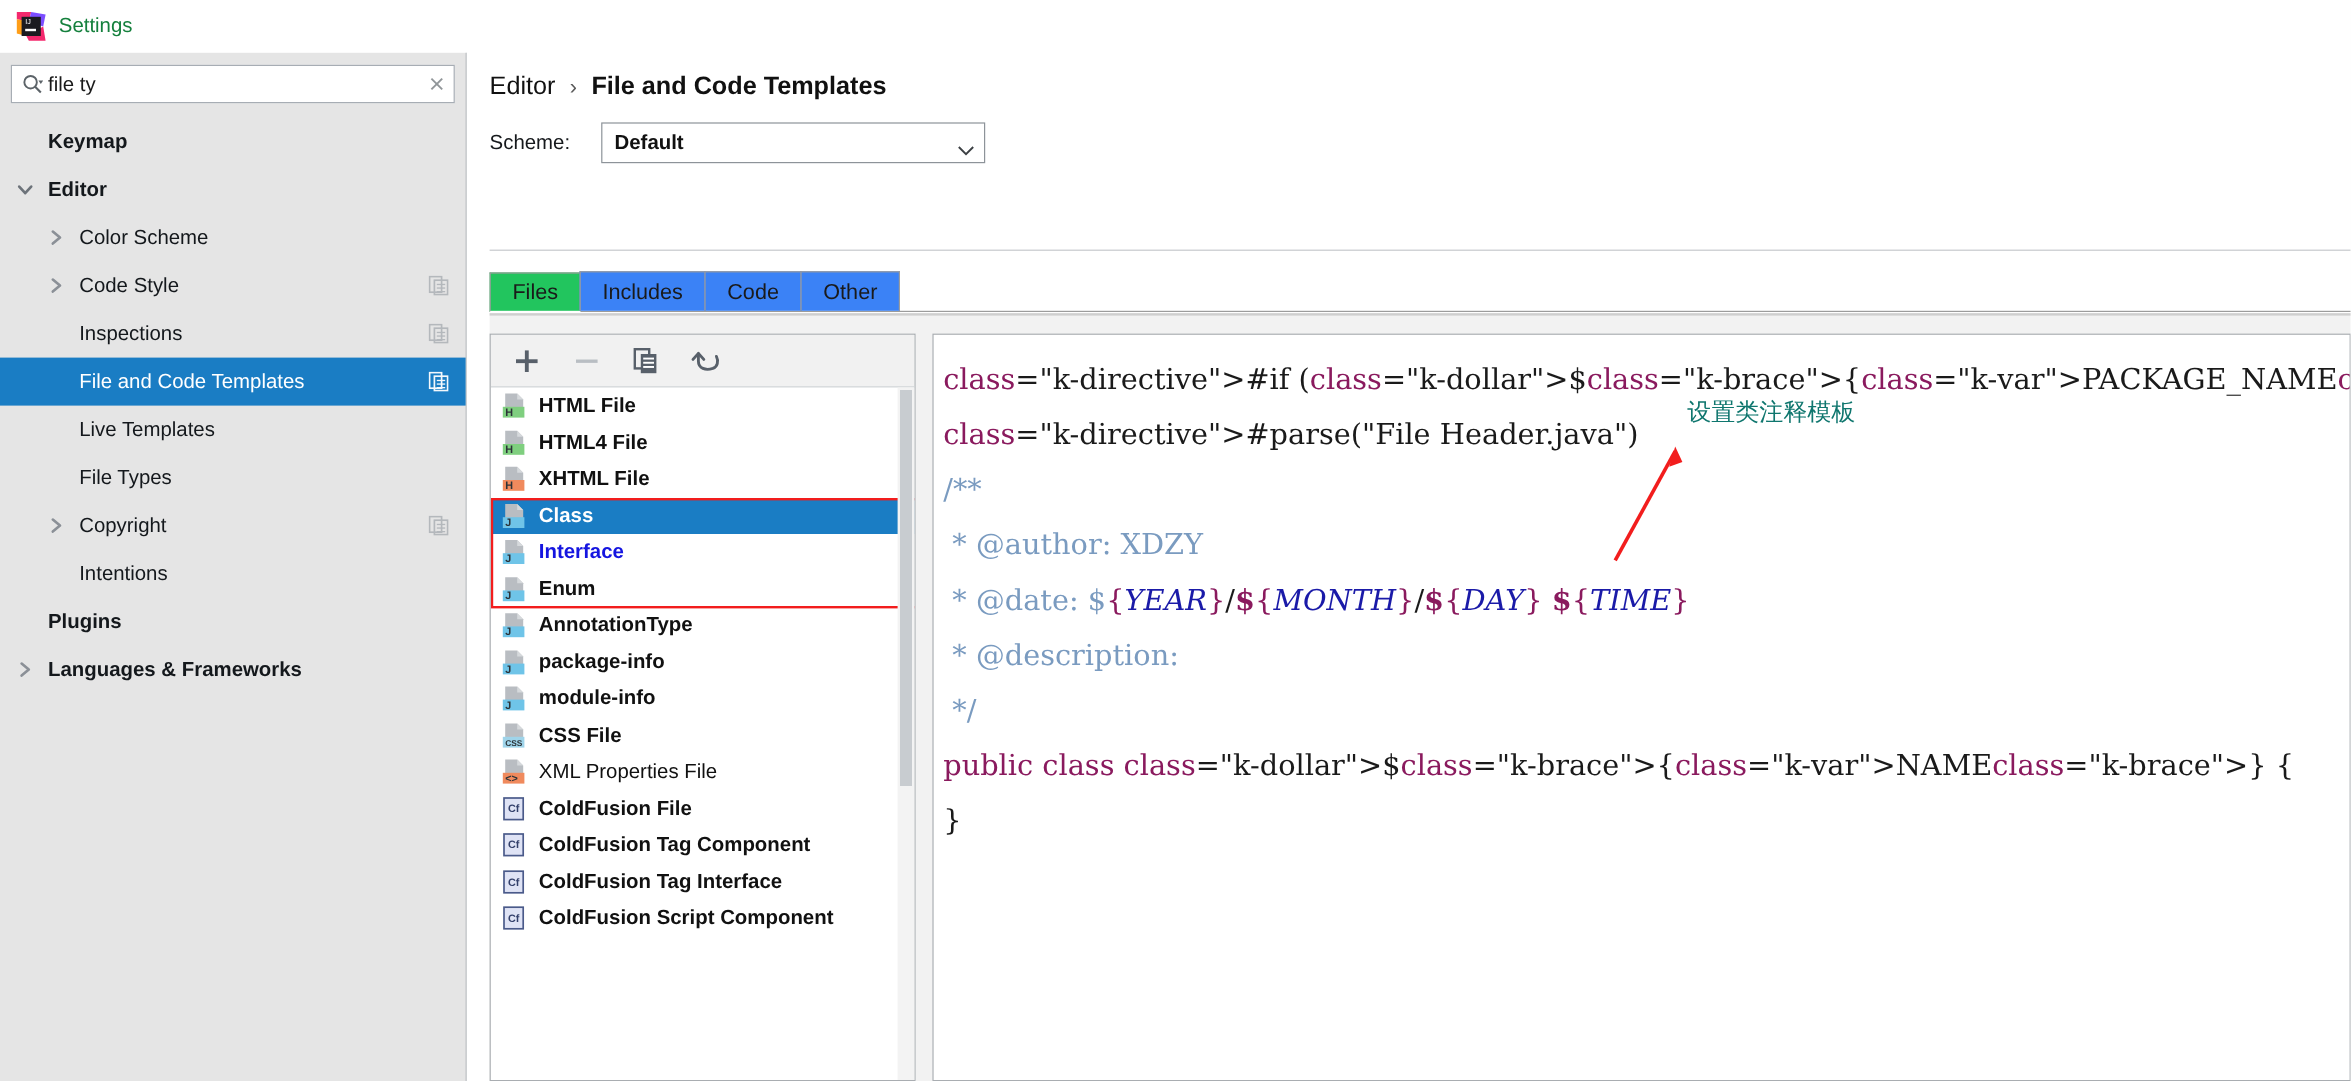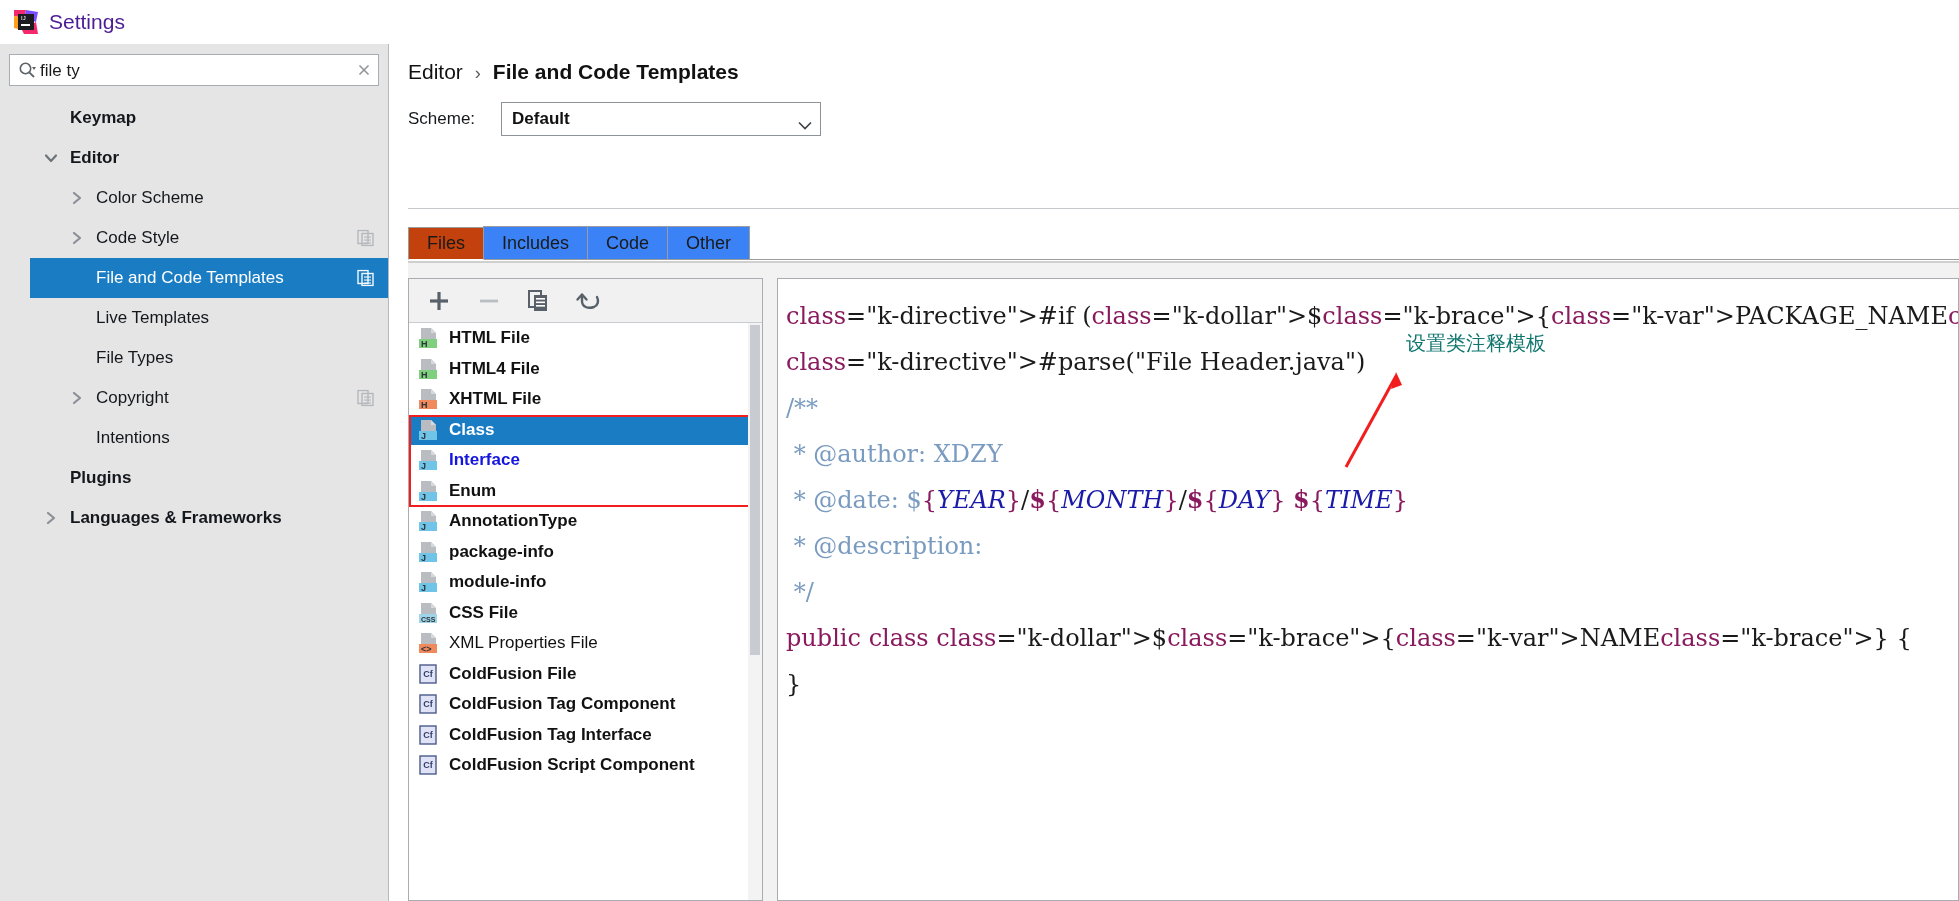--- a/index.html
+++ b/index.html
@@ -15,21 +15,21 @@
   
   .titlebar {
     height: 44px;
     display: flex;
     align-items: center;
     gap: 10px;
     padding-left: 13px;
     background: #ffffff;
   }
   .ij-logo { width: 26px; height: 26px; position: relative; flex: 0 0 auto; }
-  .title-text { font-size: 21px; color: #4c1d95; }
+  .title-text { font-size: 17px; color: #15803d; }
 
   
   .body-wrap { display: flex; height: 857px; }
 
   
   .sidebar {
     width: 389px; flex: 0 0 389px;
     background: #e5e5e5;
     border-right: 1px solid #b6babd;
     position: relative;
@@ -43,21 +43,21 @@
   .search-value {
     flex: 1; font-size: 17px; color: #1a1a1a; line-height: 1;
     white-space: nowrap; overflow: hidden;
   }
   .clear-icon { width: 16px; height: 16px; flex: 0 0 auto; opacity: .75; }
 
   .tree { margin-top: 4px; }
   .tree-row {
     height: 40px; display: flex; align-items: center;
     position: relative; padding-right: 12px;
-    font-size: 17px; color: #14181c; cursor: default; margin-left: 30px;
+    font-size: 17px; color: #14181c; cursor: default;
   }
   .tree-row.bold { font-weight: bold; }
   .tree-row.selected { background: #1a7dc4; color: #ffffff; }
   .arrow { width: 22px; flex: 0 0 22px; display: flex; align-items: center; justify-content: center; }
   .arrow svg { display: block; }
   .tree-label { white-space: nowrap; }
   .copy-badge { position: absolute; right: 14px; top: 50%; transform: translateY(-50%);
                 width: 17px; height: 17px; opacity: .55; }
   .tree-row.selected .copy-badge { opacity: .95; }
 
@@ -97,21 +97,21 @@
   .tabs {
     position: absolute; left: 19px; top: 183px; right: 0; height: 33px;
     display: flex; align-items: flex-end;
     border-bottom: 1px solid #9c9c9c;
   }
   .tab {
     height: 33px; padding: 0 18px; display: flex; align-items: center;
     font-size: 18px; color: #1a1a1a; background: #3b82f6;
     border: 1px solid #9c9c9c; border-bottom: none; margin-right: -1px;
   }
-  .tab.active { background: #c2410c; border-bottom: 1px solid #ffffff; margin-bottom: -1px; }
+  .tab.active { background: #22c55e; border-bottom: 1px solid #ffffff; margin-bottom: -1px; }
   .tabs-filler { flex: 1; }
 
   
   .panels { position: absolute; left: 19px; right: 0; top: 217px; bottom: 0;
             background: #f2f2f2; border-top: 2px solid #cfcfcf; display: flex; }
 
   .list-panel {
     margin: 15px 0 0 0; width: 355px; flex: 0 0 355px;
     background: #fff; border: 1px solid #a9adb1; position: relative;
     display: flex; flex-direction: column; overflow: hidden;
@@ -239,20 +239,30 @@
           </span>
           <span class="tree-label">Code Style</span>
           <span class="copy-badge"><svg width="17" height="17" viewBox="0 0 17 17">
               <rect x="1" y="1" width="10" height="13" fill="none" stroke="#8d949b" stroke-width="1.4"></rect>
               <rect x="5" y="4" width="11" height="12" fill="none" stroke="#8d949b" stroke-width="1.4"></rect>
               <rect x="7" y="7" width="7" height="1.1" fill="#8d949b"></rect>
               <rect x="7" y="10" width="7" height="1.1" fill="#8d949b"></rect>
               <rect x="7" y="13" width="7" height="1.1" fill="#8d949b"></rect>
             </svg></span>
         </div>
+        <div class="tree-row lvl1 noarrow">
+          <span class="tree-label">Inspections</span>
+          <span class="copy-badge"><svg width="17" height="17" viewBox="0 0 17 17">
+              <rect x="1" y="1" width="10" height="13" fill="none" stroke="#8d949b" stroke-width="1.4"></rect>
+              <rect x="5" y="4" width="11" height="12" fill="none" stroke="#8d949b" stroke-width="1.4"></rect>
+              <rect x="7" y="7" width="7" height="1.1" fill="#8d949b"></rect>
+              <rect x="7" y="10" width="7" height="1.1" fill="#8d949b"></rect>
+              <rect x="7" y="13" width="7" height="1.1" fill="#8d949b"></rect>
+            </svg></span>
+        </div>
         <div class="tree-row lvl1 selected noarrow">
           <span class="tree-label">File and Code Templates</span>
           <span class="copy-badge"><svg width="17" height="17" viewBox="0 0 17 17">
               <rect x="1" y="1" width="10" height="13" fill="none" stroke="#ffffff" stroke-width="1.4"></rect>
               <rect x="5" y="4" width="11" height="12" fill="none" stroke="#ffffff" stroke-width="1.4"></rect>
               <rect x="7" y="7" width="7" height="1.1" fill="#ffffff"></rect>
               <rect x="7" y="10" width="7" height="1.1" fill="#ffffff"></rect>
               <rect x="7" y="13" width="7" height="1.1" fill="#ffffff"></rect>
             </svg></span>
         </div>

